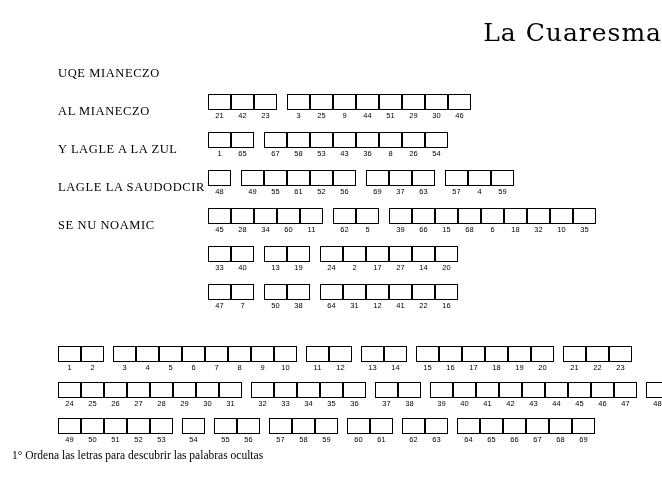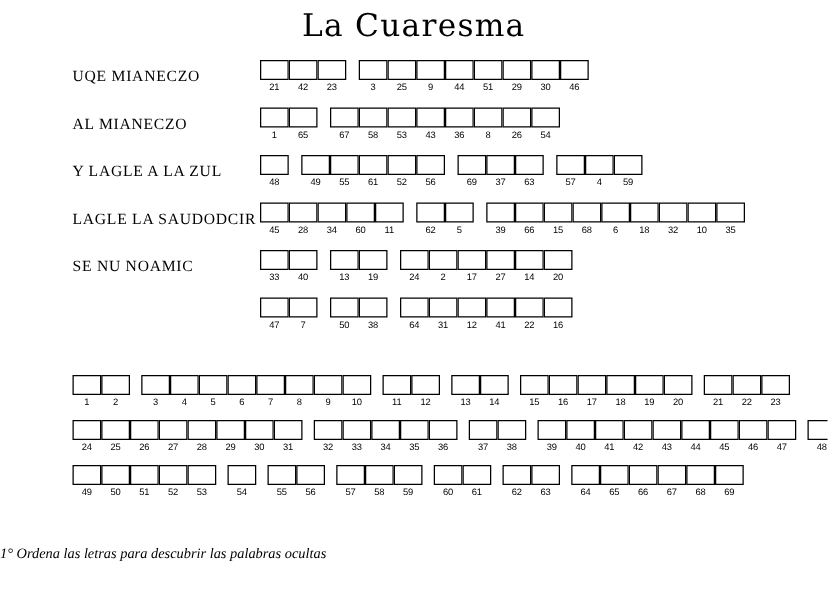--- a/index.html
+++ b/index.html
@@ -14,25 +14,25 @@
     color: #000000;
     position: relative;
     overflow: hidden;
   }
   .page {
     position: relative;
     width: 662px;
     height: 490px;
   }
   .title {
-    text-align: center;
+    text-align: right;
     font-family: "DejaVu Serif", serif;
     font-size: 25px;
     letter-spacing: 1px;
-    margin: 4px 0 0 0;
+    margin: 16px 0 0 0;
     padding-top: 2px;
     font-weight: normal;
   }
   
   .clues {
     position: absolute;
     top: 44px;
     left: 0;
     width: 564px;
   }
@@ -52,20 +52,21 @@
   .groups {
     position: absolute;
     left: 208px;
     top: 0;
     display: flex;
     align-items: flex-start;
   }
   .group {
     display: flex;
     margin-right: 10px;
+    margin-top: 34px;
   }
   .cellwrap {
     display: flex;
     flex-direction: column;
     align-items: center;
   }
   .cell {
     width: 23px;
     height: 16px;
     border: 1px solid #000;
@@ -92,26 +93,25 @@
   .grid-row {
     position: relative;
     height: 36px;
     display: flex;
     align-items: flex-start;
   }
   .grid-row .group { margin-right: 9px; }
   
   .instructions {
     position: absolute;
-    left: 0;
+    left: 12px;
     top: 432px;
     font-family: "Liberation Serif", serif;
     font-size: 11.5px;
     line-height: 14.5px;
-    font-style: italic;
   }
   .instructions div { white-space: nowrap; }
 </style>
 </head>
 <body>
 
 <div class="page">
 
   <h1 class="title">La Cuaresma</h1>
 

